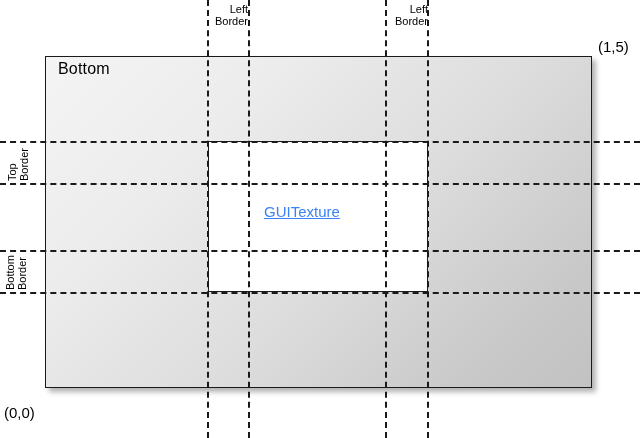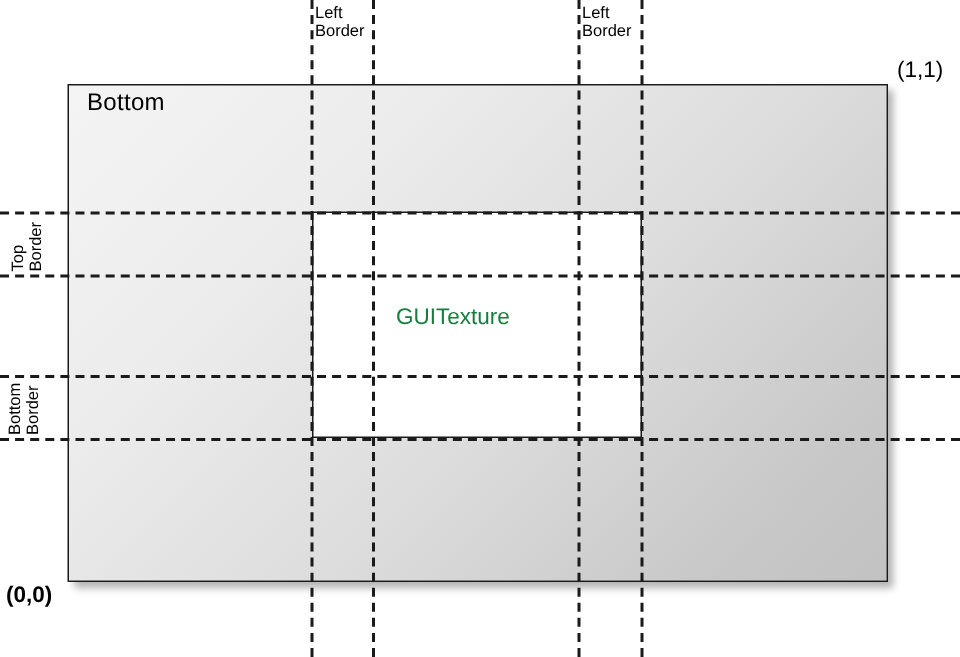--- a/index.html
+++ b/index.html
@@ -53,21 +53,22 @@
     background: #ffffff;
   }
 
   .guitexture-label {
     position: absolute;
     left: 208px;
     top: 203px;
     width: 188px;
     text-align: center;
     font-size: 15px;
-    color: #15803d;
+    color: #3b82f6;
+    text-decoration: underline;
   }
 
   
   .vline {
     position: absolute;
     top: 0;
     width: 0;
     height: 438px;
     border-left: 2px dashed #1a1a1a;
   }
@@ -77,42 +78,42 @@
     width: 640px;
     height: 0;
     border-top: 2px dashed #1a1a1a;
   }
 
   
   .border-label-top {
     position: absolute;
     font-size: 11px;
     color: #000;
-    text-align: left;
+    text-align: right;
     line-height: 12px;
     white-space: nowrap;
   }
   .border-label-side {
     position: absolute;
     font-size: 11px;
     color: #000;
     line-height: 12px;
     white-space: nowrap;
     transform-origin: left top;
     transform: rotate(-90deg);
   }
 
   
   .coord-label {
     position: absolute;
     font-size: 15px;
     color: #000;
   }
   .coord-tr { left: 598px; top: 38px; }
-  .coord-bl { left: 4px;  top: 388px; font-weight: bold; }
+  .coord-bl { left: 4px;  top: 404px; }
 </style>
 </head>
 <body>
 
 <div id="diagram-root">
 
   <div class="screen-rect"></div>
   <div class="screen-label">Bottom</div>
 
   <div class="guitexture-rect"></div>
@@ -144,16 +145,16 @@
   <div class="border-label-side" style="left:6px; top:181px;">
     <div>Top</div>
     <div>Border</div>
   </div>
 
   <div class="border-label-side" style="left:4px; top:290px;">
     <div>Bottom</div>
     <div>Border</div>
   </div>
 
-  <div class="coord-label coord-tr">(1,1)</div>
+  <div class="coord-label coord-tr">(1,5)</div>
   <div class="coord-label coord-bl">(0,0)</div>
 
 </div>
 
 </body></html>

